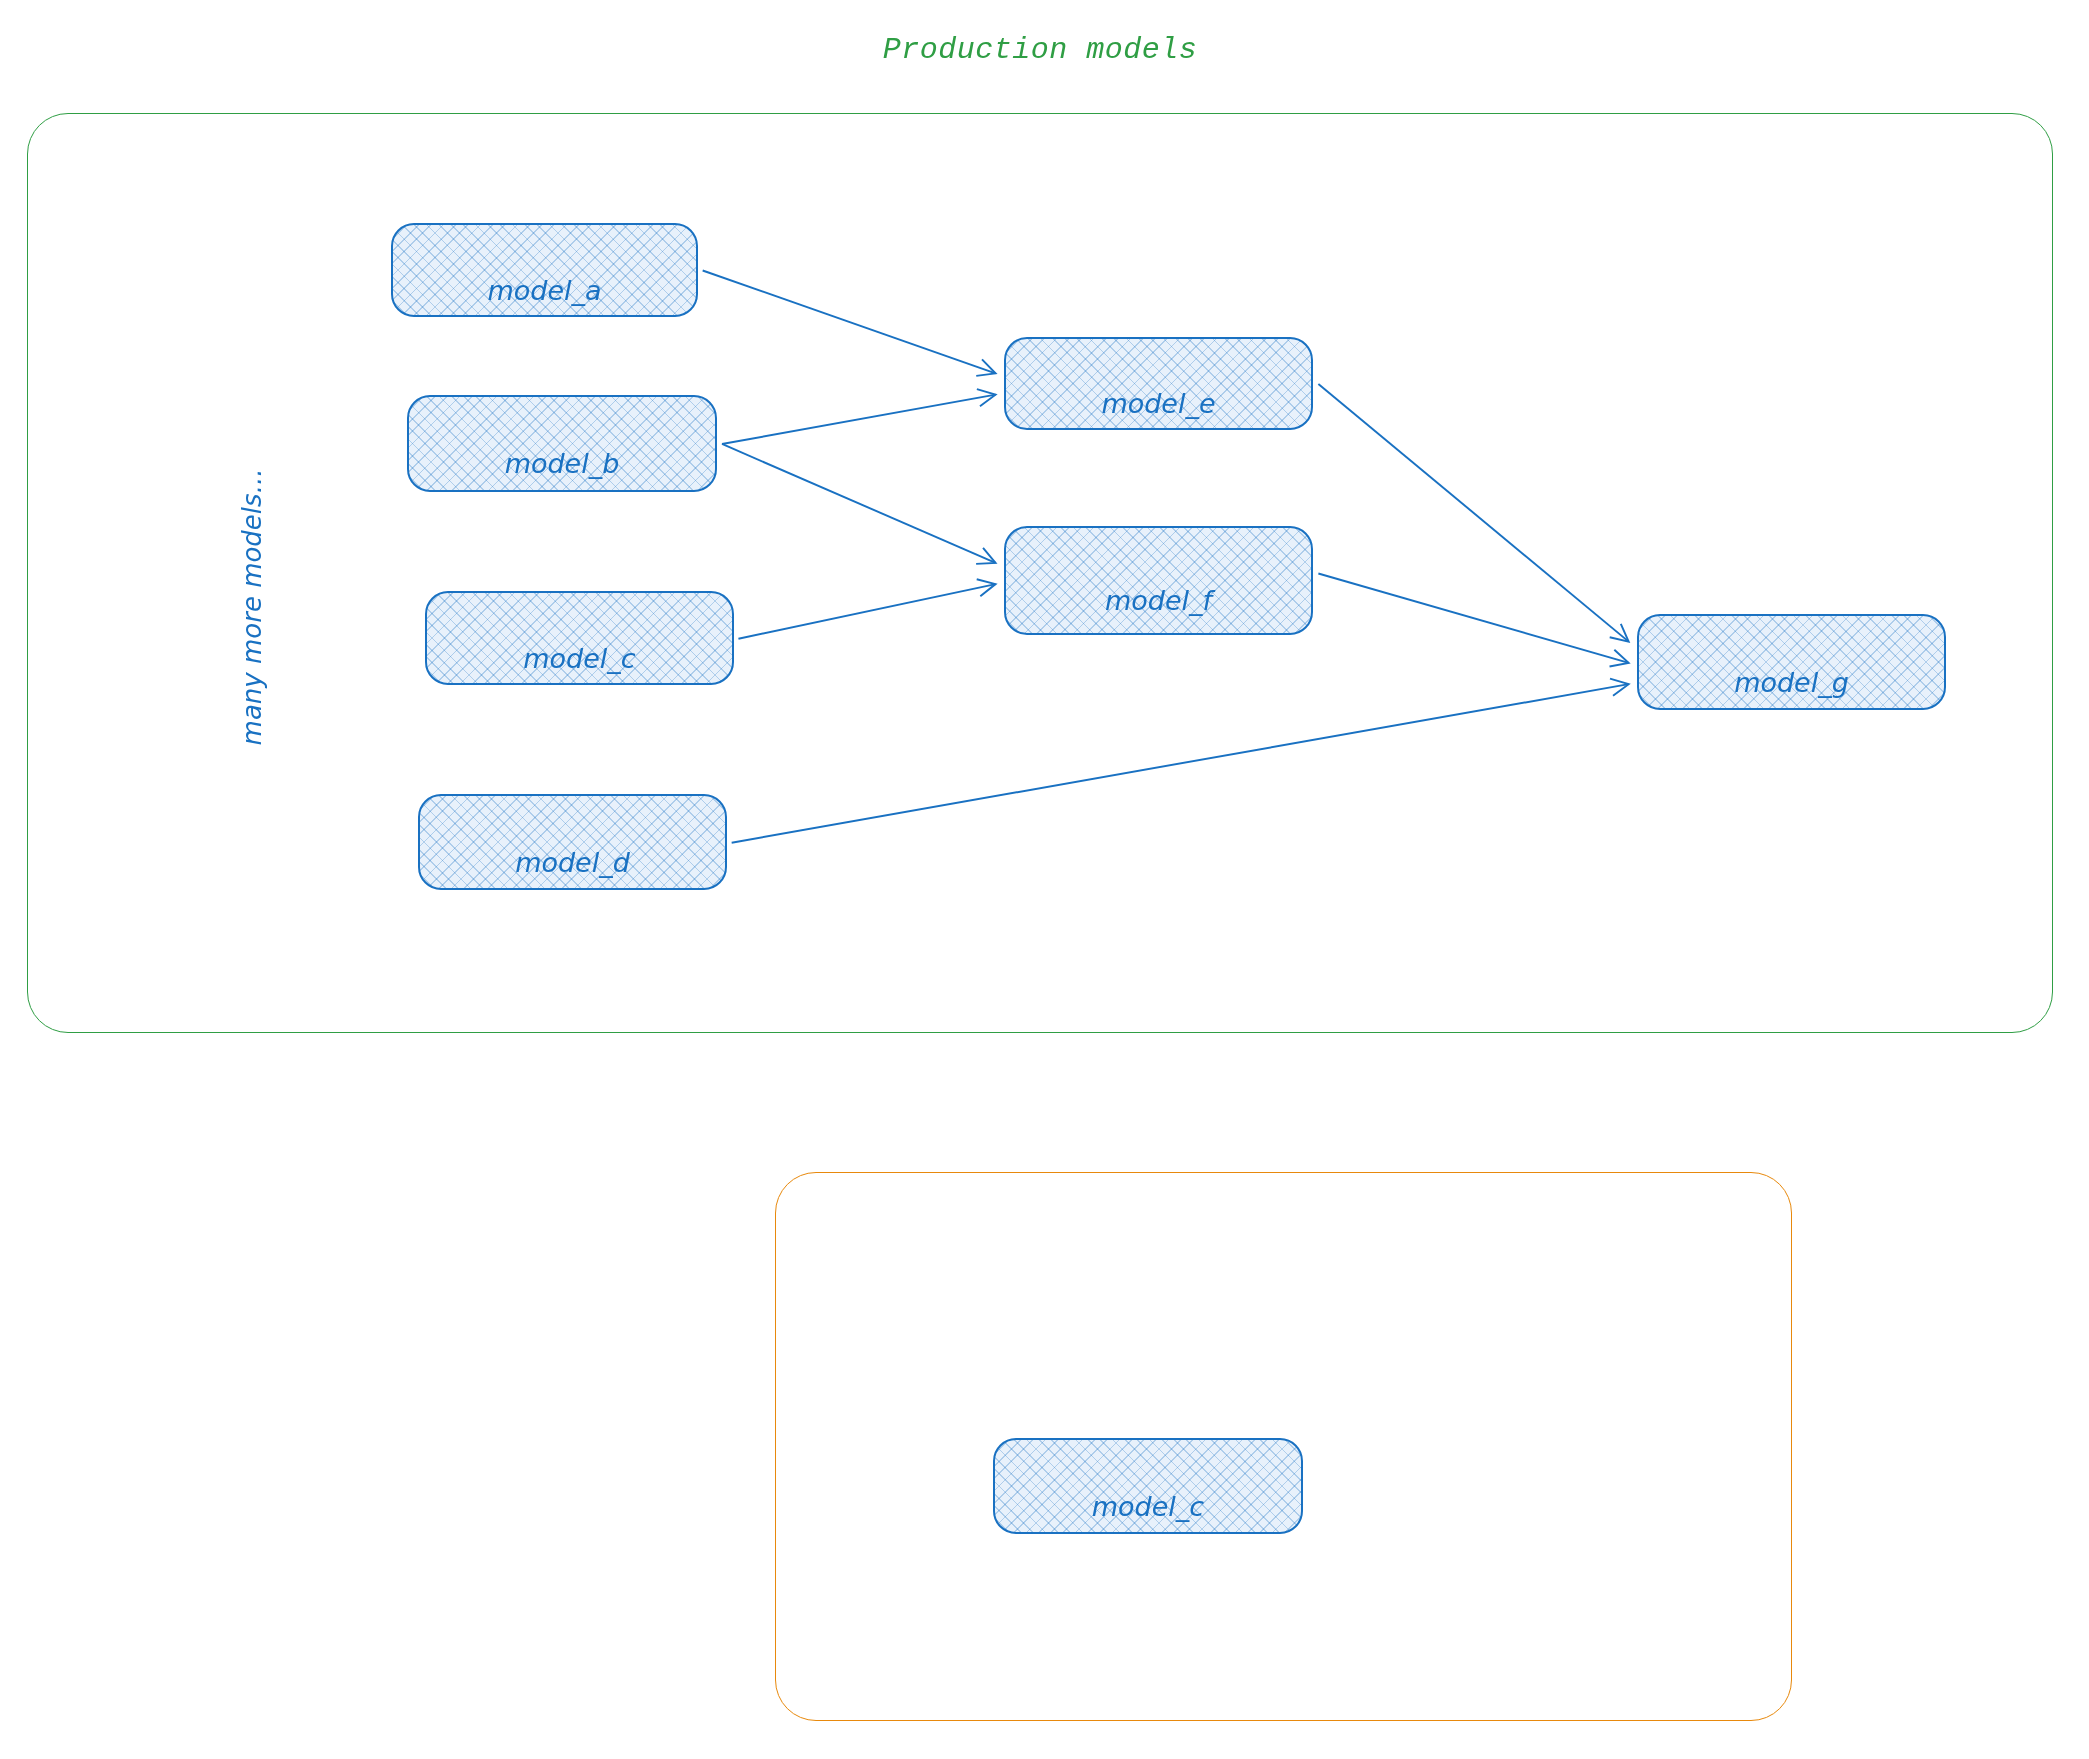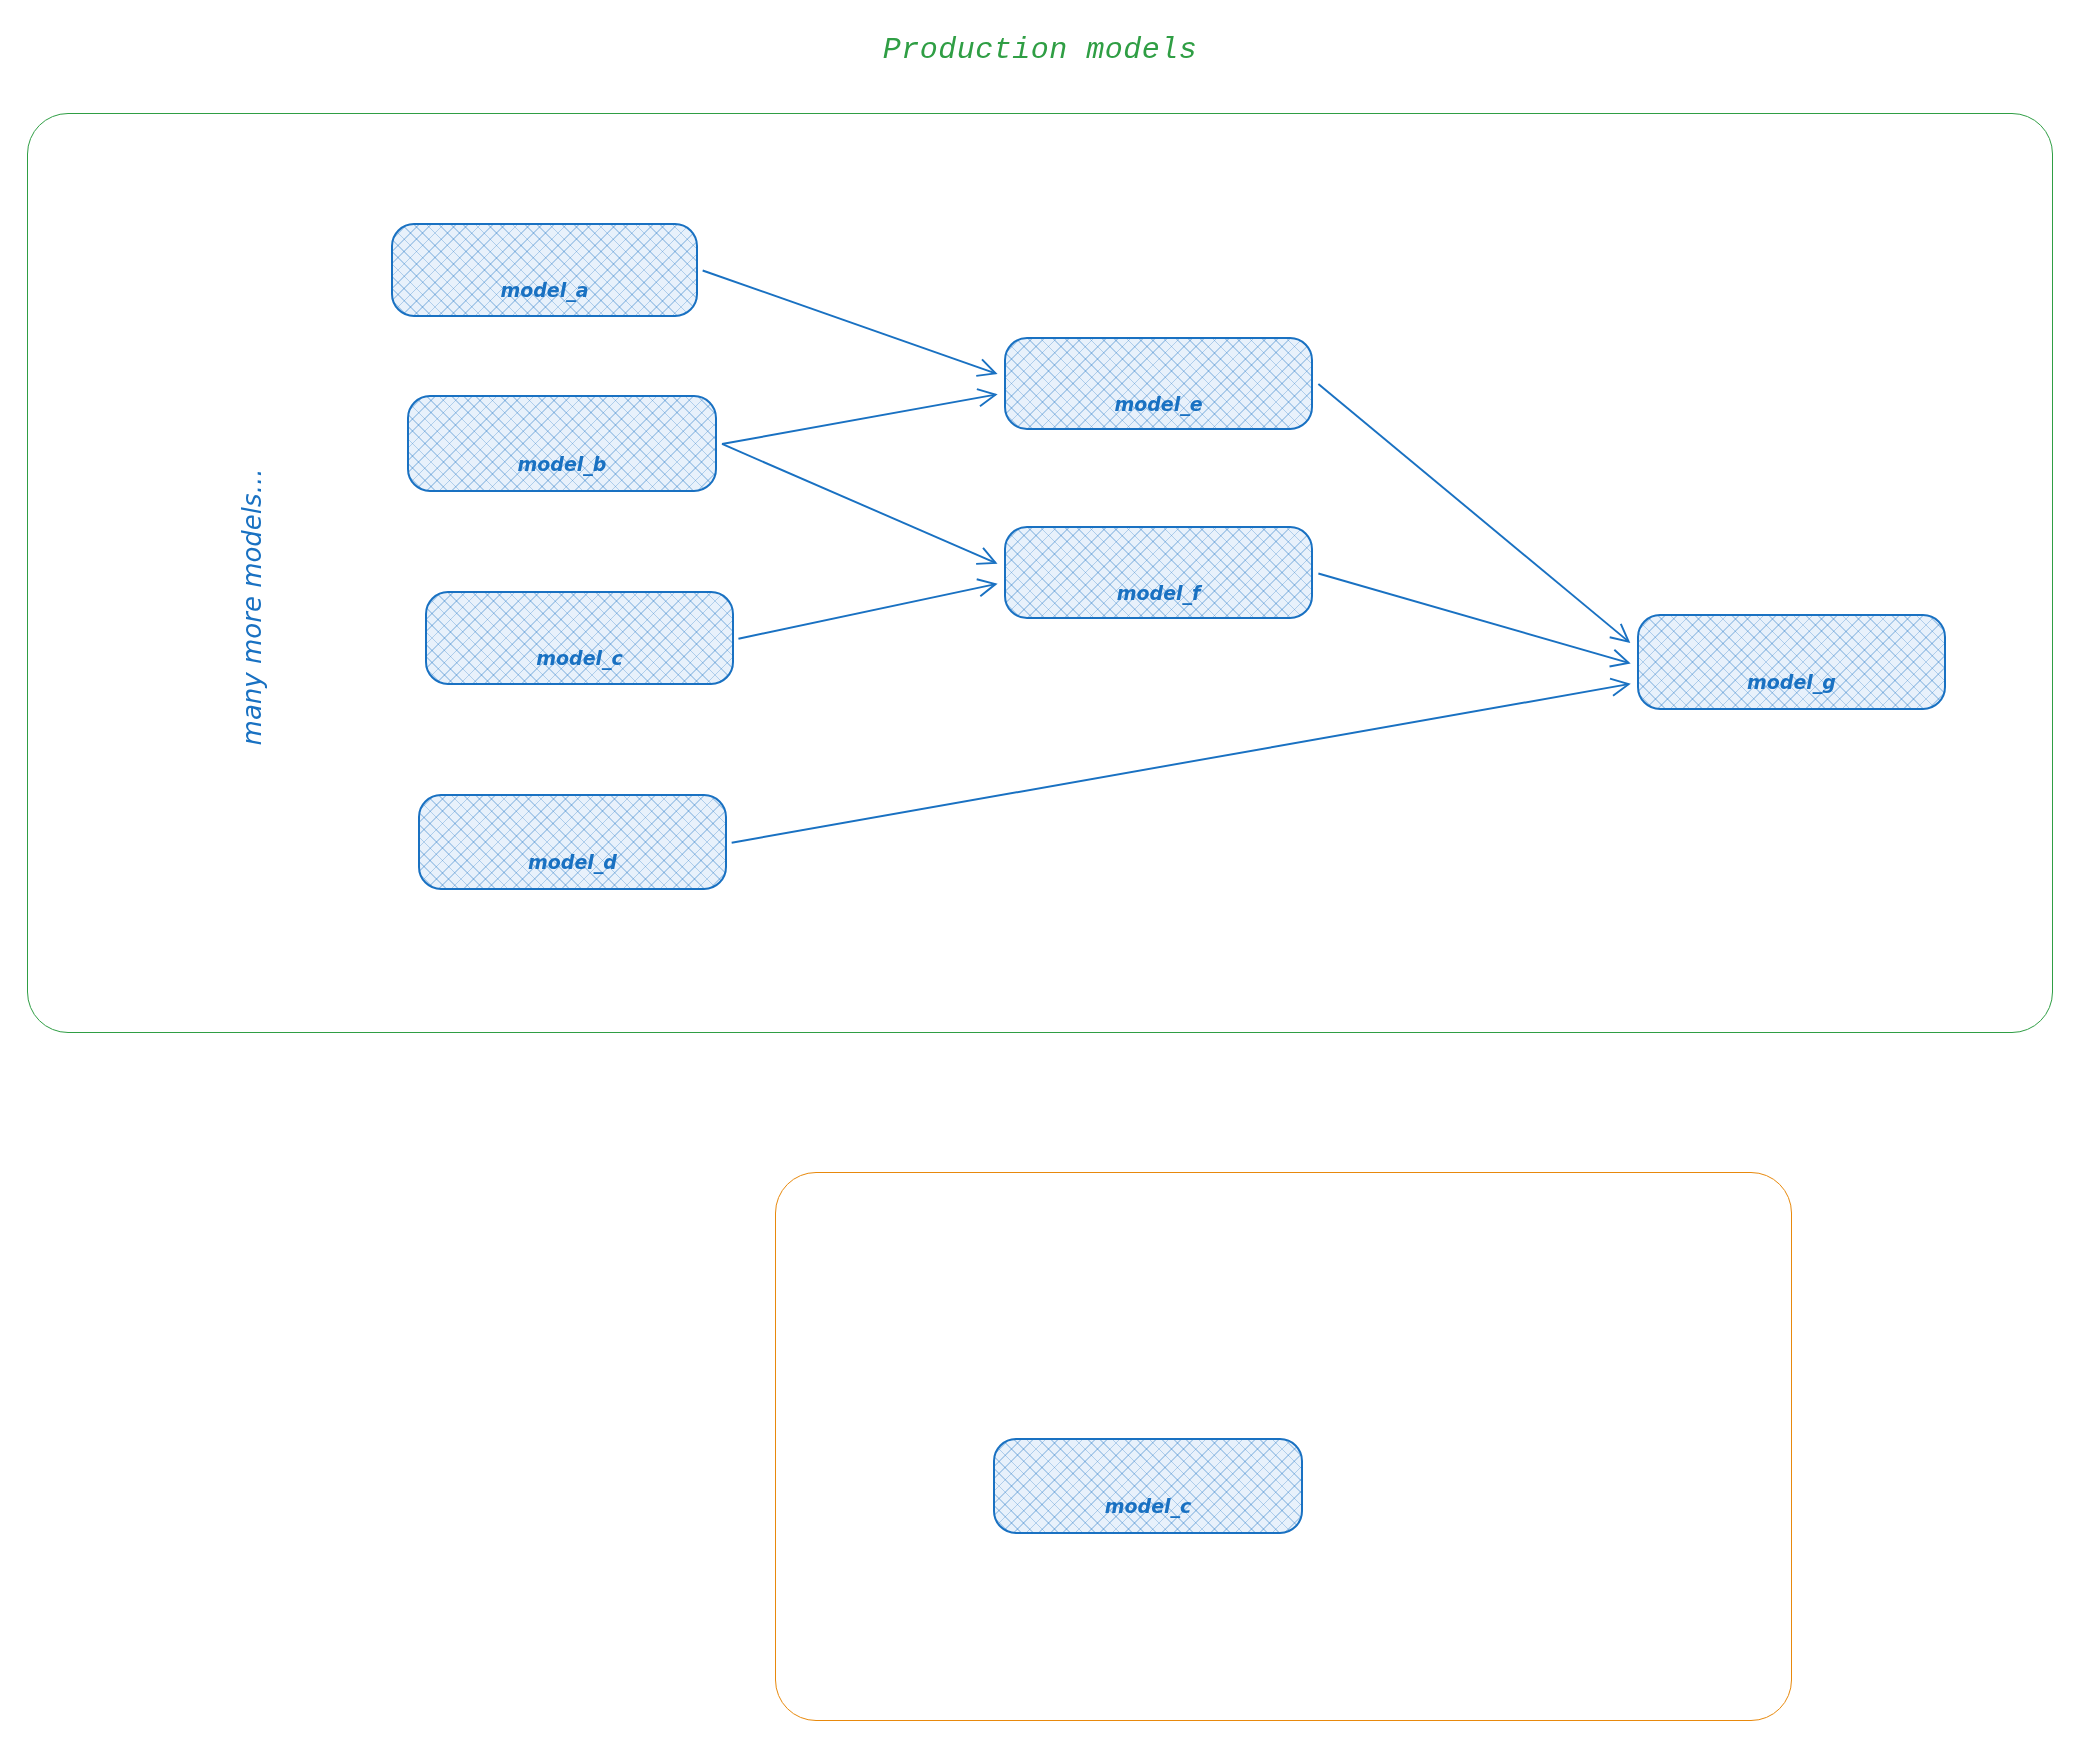--- a/index.html
+++ b/index.html
@@ -22,21 +22,21 @@
   .frame-title.production{left:27px;top:33px;width:2026px;color:var(--green);}
   .frame-title.development{left:775px;top:1106px;width:1017px;color:var(--orange);}
 
   .node{position:absolute;display:flex;align-items:center;justify-content:center;
     border:2.4px solid var(--blue);border-radius:23px;
     background-color:var(--node-fill);
     background-image:
       repeating-linear-gradient(45deg, rgba(25,113,194,0.28) 0px, rgba(25,113,194,0.28) 1.2px, transparent 1.2px, transparent 8.7px),
       repeating-linear-gradient(135deg, rgba(25,113,194,0.28) 0px, rgba(25,113,194,0.28) 1.2px, transparent 1.2px, transparent 8.7px);
   }
-  .node-label{color:var(--blue);font-size:19px;font-style:italic;font-weight:700;margin-top:40px;}
+  .node-label{color:var(--blue);font-size:27px;font-style:italic;font-weight:400;margin-top:40px;}
 
   .side-note{position:absolute;left:81px;top:478px;width:285px;text-align:center;
     color:var(--blue);font-size:26px;font-style:italic;font-weight:500;
     transform:rotate(-90deg);transform-origin:center center;white-space:nowrap;}
 
   svg.edges{position:absolute;left:0;top:0;width:100%;height:100%;pointer-events:none;}
 </style>
 </head>
 <body>
 
@@ -76,21 +76,21 @@
     </div>
 
     <div class="node" style="left:976px;top:223px;width:309px;height:93px">
       <span class="node-label">model_e</span>
     </div>
 
     <div class="node" style="left:390px;top:680px;width:309px;height:96px">
       <span class="node-label">model_d</span>
     </div>
 
-    <div class="node" style="left:976px;top:412px;width:309px;height:93px">
+    <div class="node" style="left:976px;top:412px;width:309px;height:109px">
       <span class="node-label">model_f</span>
     </div>
 
     <div class="node" style="left:1609px;top:500px;width:309px;height:96px">
       <span class="node-label">model_g</span>
     </div>
 
   </div>
 
 

